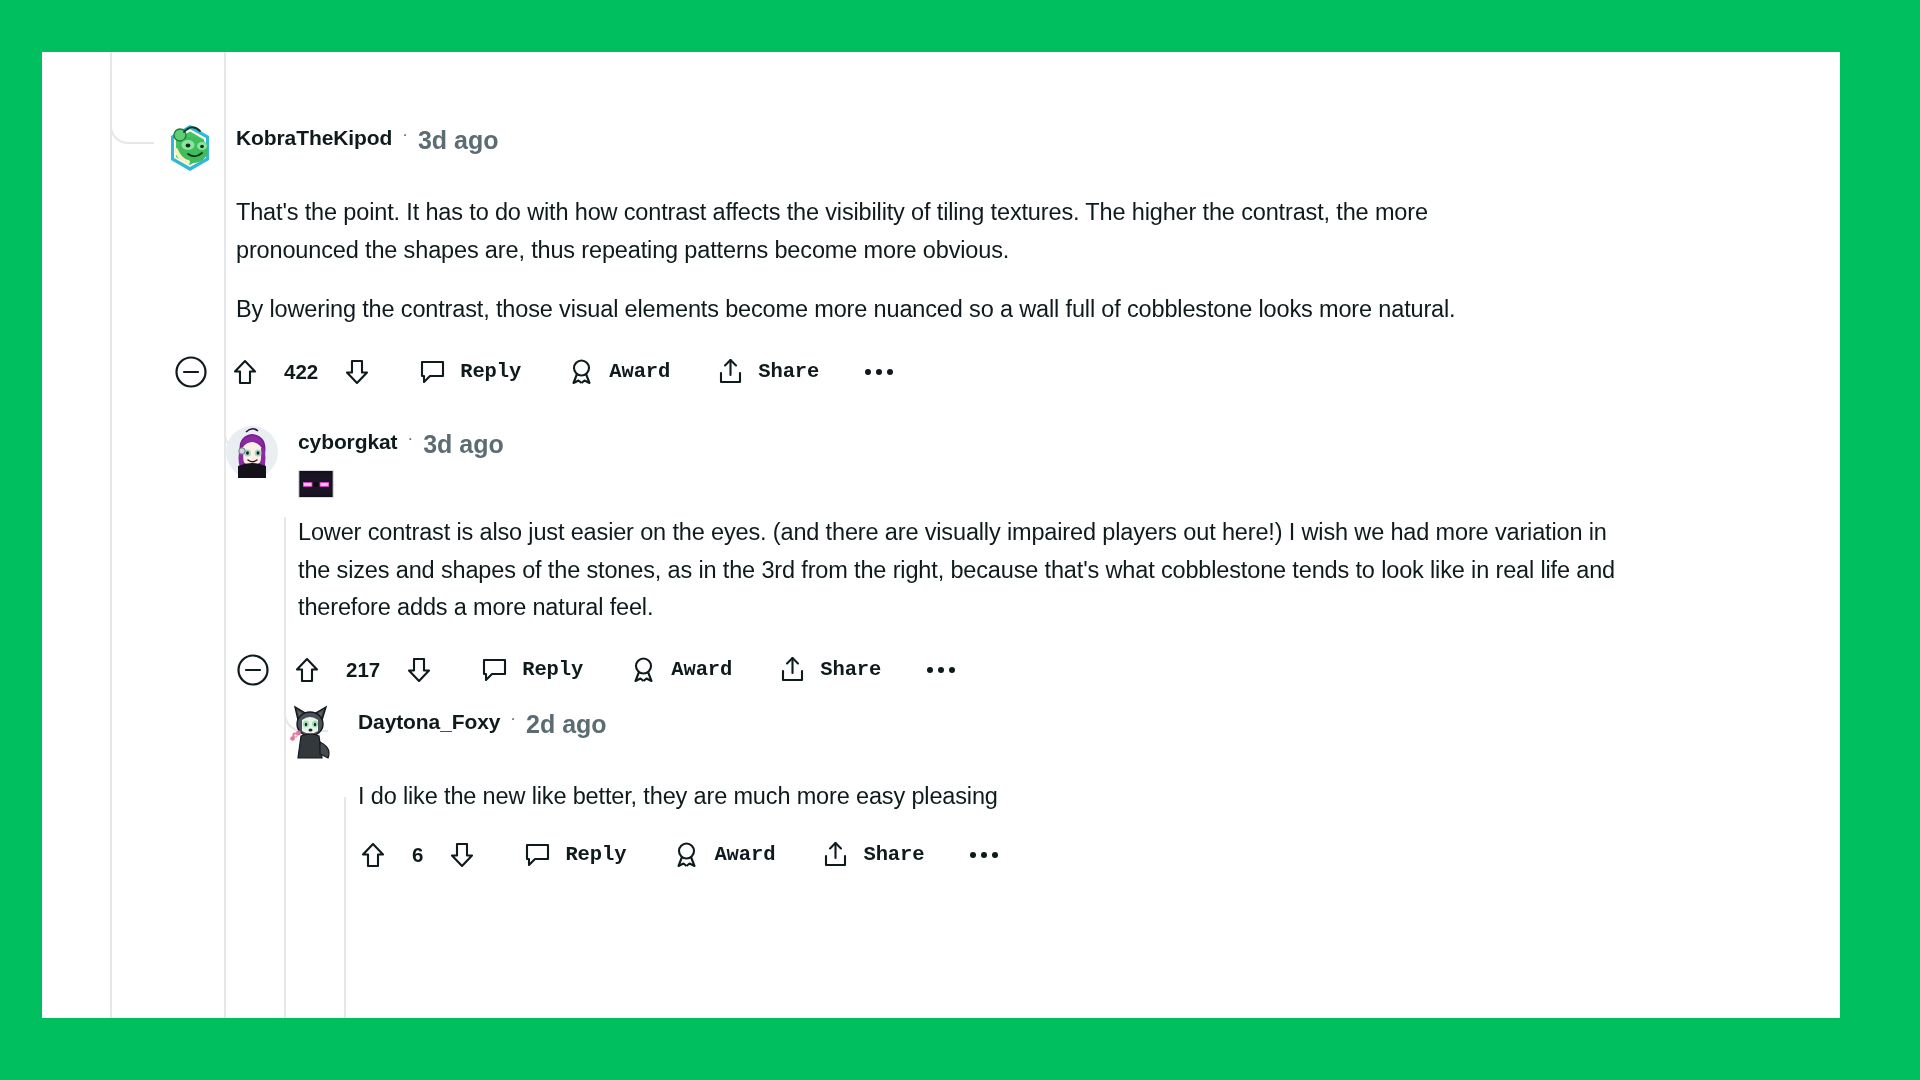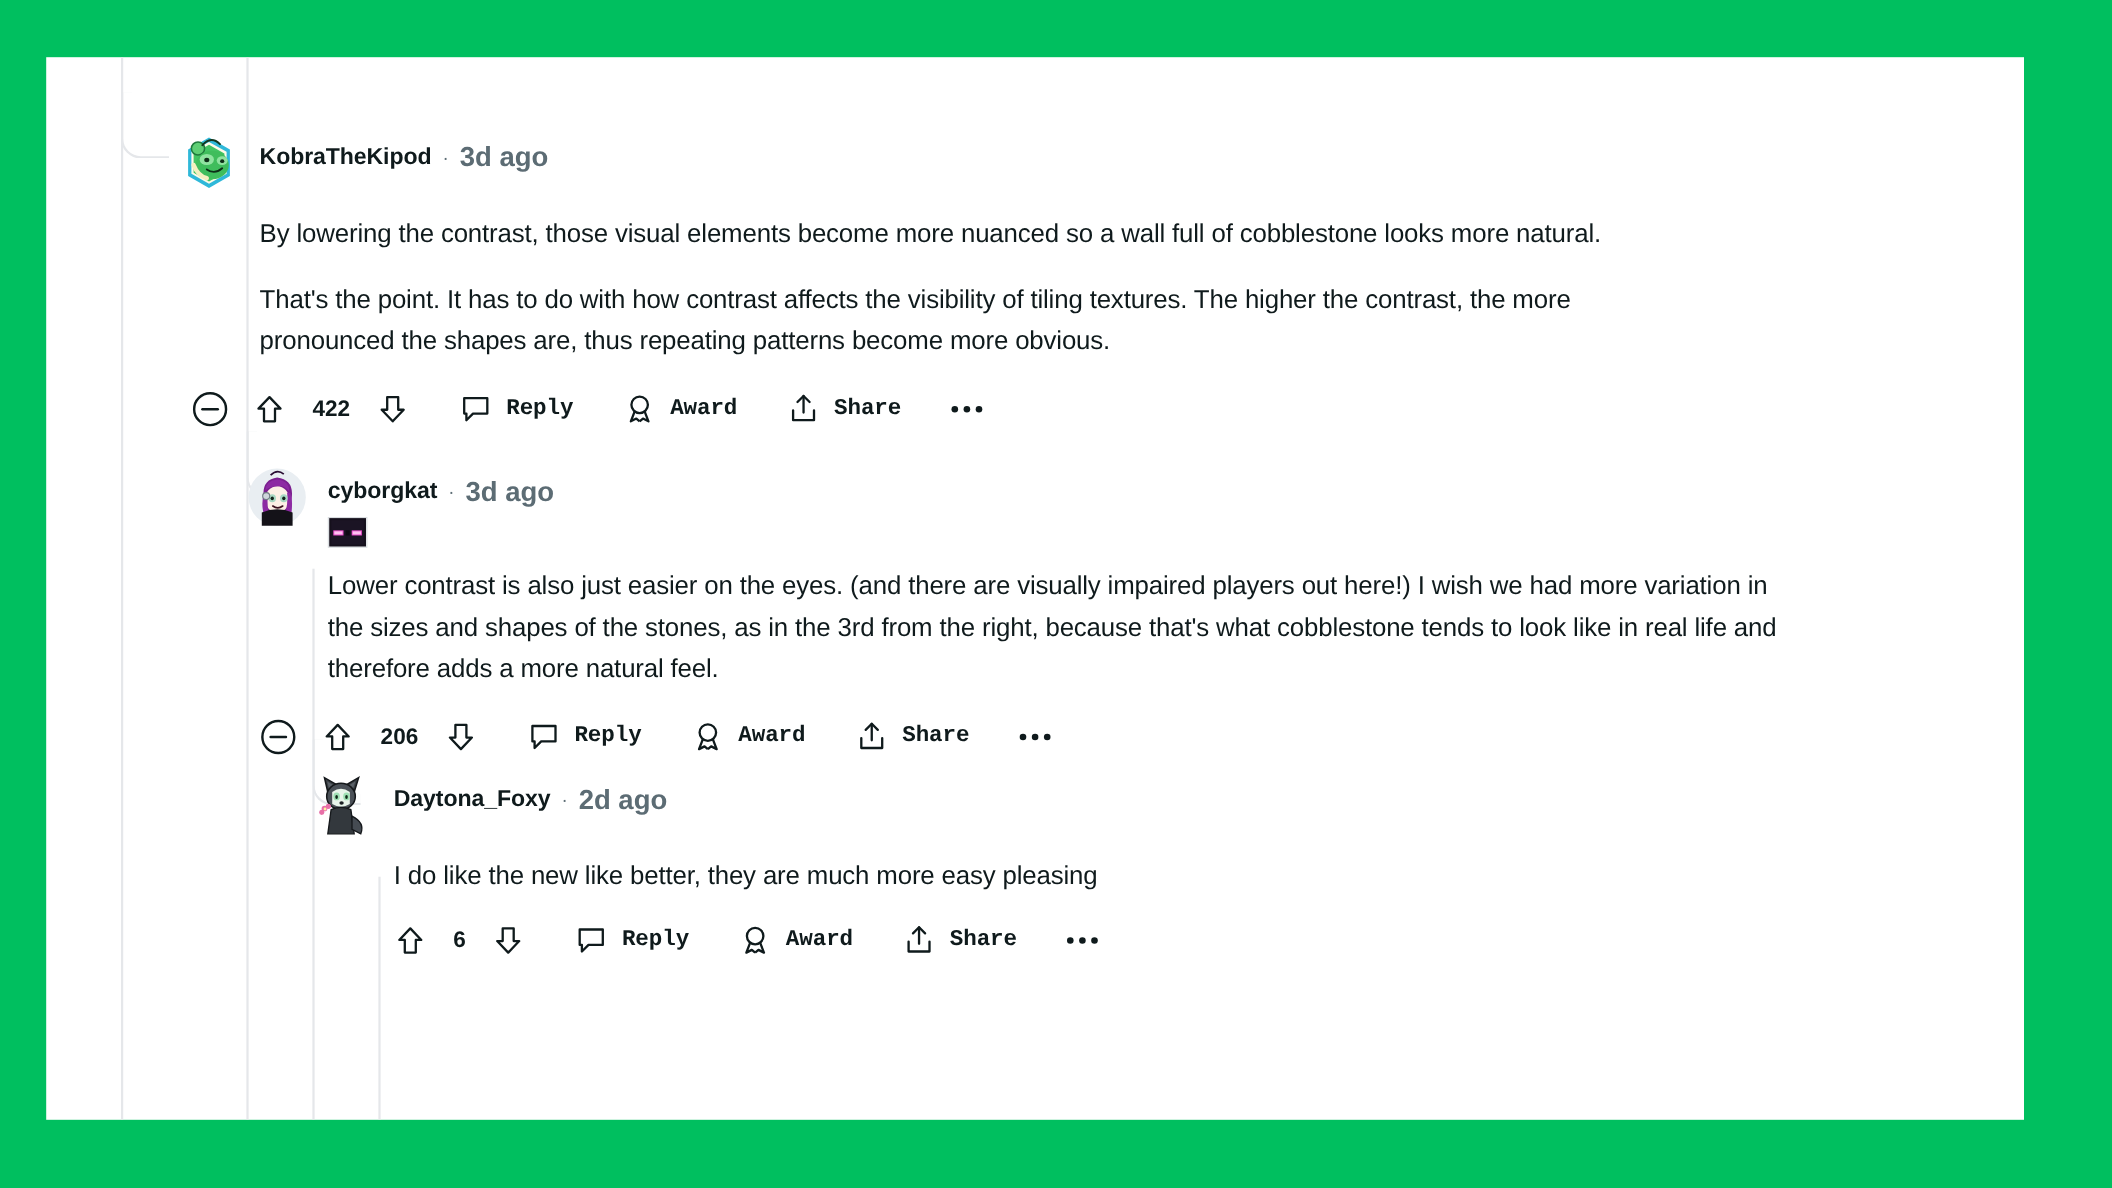--- a/index.html
+++ b/index.html
@@ -75,20 +75,21 @@
   .avatar svg { display: block; width: 56px; height: 56px; overflow: visible; }
 
   .c-meta {
     display: flex;
     align-items: center;
     gap: 10px;
     margin-left: 18px;
     height: 40px;
     padding-top: 6px;
     flex-wrap: wrap;
+    flex-direction: column;
   }
   .username {
     font-size: 21px;
     font-weight: 700;
     color: #0f1a1c;
     letter-spacing: -0.1px;
     white-space: nowrap;
   }
   .meta-dot {
     color: #5c6c74;
@@ -217,22 +218,22 @@
         </svg>
       </div>
       <div class="c-meta">
         <span class="username">KobraTheKipod</span>
         <span class="meta-dot">·</span>
         <span class="timestamp">3d ago</span>
       </div>
     </div>
 
     <div class="c-body">
+      <p>That's the point. It has to do with how contrast affects the visibility of tiling textures. The higher the contrast, the more pronounced the shapes are, thus repeating patterns become more obvious.</p>
       <p>By lowering the contrast, those visual elements become more nuanced so a wall full of cobblestone looks more natural.</p>
-      <p>That's the point. It has to do with how contrast affects the visibility of tiling textures. The higher the contrast, the more pronounced the shapes are, thus repeating patterns become more obvious.</p>
     </div>
 
     <div class="action-bar">
       <div class="act collapse-btn">
         <svg width="34" height="34" viewBox="0 0 34 34">
           <circle cx="17" cy="17" r="14.5" fill="none" stroke="#0f1a1c" stroke-width="2.2"></circle>
           <line x1="10" y1="17" x2="24" y2="17" stroke="#0f1a1c" stroke-width="2.2" stroke-linecap="round"></line>
         </svg>
       </div>
       <div class="vote-group">
@@ -331,21 +332,21 @@
           <circle cx="17" cy="17" r="14.5" fill="none" stroke="#0f1a1c" stroke-width="2.2"></circle>
           <line x1="10" y1="17" x2="24" y2="17" stroke="#0f1a1c" stroke-width="2.2" stroke-linecap="round"></line>
         </svg>
       </div>
       <div class="vote-group">
         <div class="act">
           <svg class="vote-arrow" viewBox="0 0 30 30">
             <path d="M15 4 L25 14.5 L20 14.5 L20 26 L10 26 L10 14.5 L5 14.5 Z" fill="none" stroke="#0f1a1c" stroke-width="2.1" stroke-linejoin="round"></path>
           </svg>
         </div>
-        <span class="vote-count">206</span>
+        <span class="vote-count">217</span>
         <div class="act">
           <svg class="vote-arrow" viewBox="0 0 30 30">
             <path d="M15 26 L25 15.5 L20 15.5 L20 4 L10 4 L10 15.5 L5 15.5 Z" fill="none" stroke="#0f1a1c" stroke-width="2.1" stroke-linejoin="round"></path>
           </svg>
         </div>
       </div>
       <span class="gap-lg"></span>
       <div class="act">
         <svg width="29" height="29" viewBox="0 0 29 29">
           <path d="M4 5 h21 v14 h-13 l-6 6 v-6 h-2 Z" fill="none" stroke="#0f1a1c" stroke-width="2.1" stroke-linejoin="round"></path>

